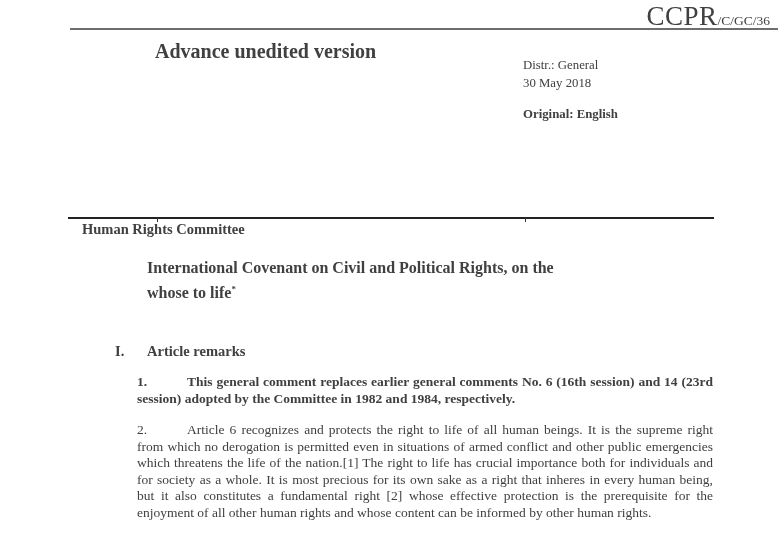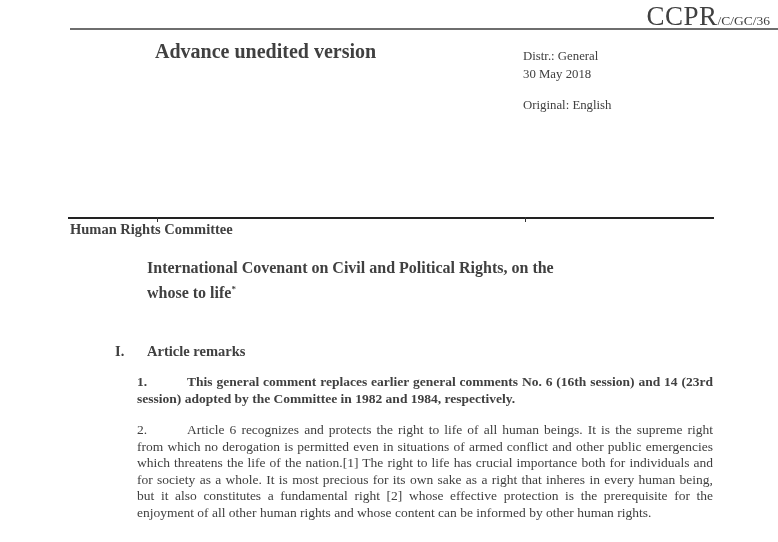--- a/index.html
+++ b/index.html
@@ -42,26 +42,27 @@
   .advance-title {
     position: absolute;
     left: 155px;
     top: 40px;
     font-size: 20px;
     font-weight: bold;
   }
   .distr-block {
     position: absolute;
     left: 523px;
-    top: 47px;
+    top: 56px;
     font-size: 12.8px;
     line-height: 18px;
   }
   .distr-original {
     margin-top: 13px;
+    font-weight: bold;
   }
 
   
   .rule-mid {
     position: absolute;
     top: 217px;
     left: 68px;
     width: 646px;
     height: 2px;
     background: #222222;
@@ -70,21 +71,21 @@
     position: absolute;
     top: 217px;
     width: 1px;
     height: 5px;
     background: #333333;
   }
   .tick-1 { left: 157px; }
   .tick-2 { left: 525px; }
   .committee-heading {
     position: absolute;
-    left: 70px;
+    left: 82px;
     top: 221px;
     font-size: 14.5px;
     font-weight: bold;
   }
 
   
   .gc-title {
     position: absolute;
     left: 147px;
     top: 258px;

